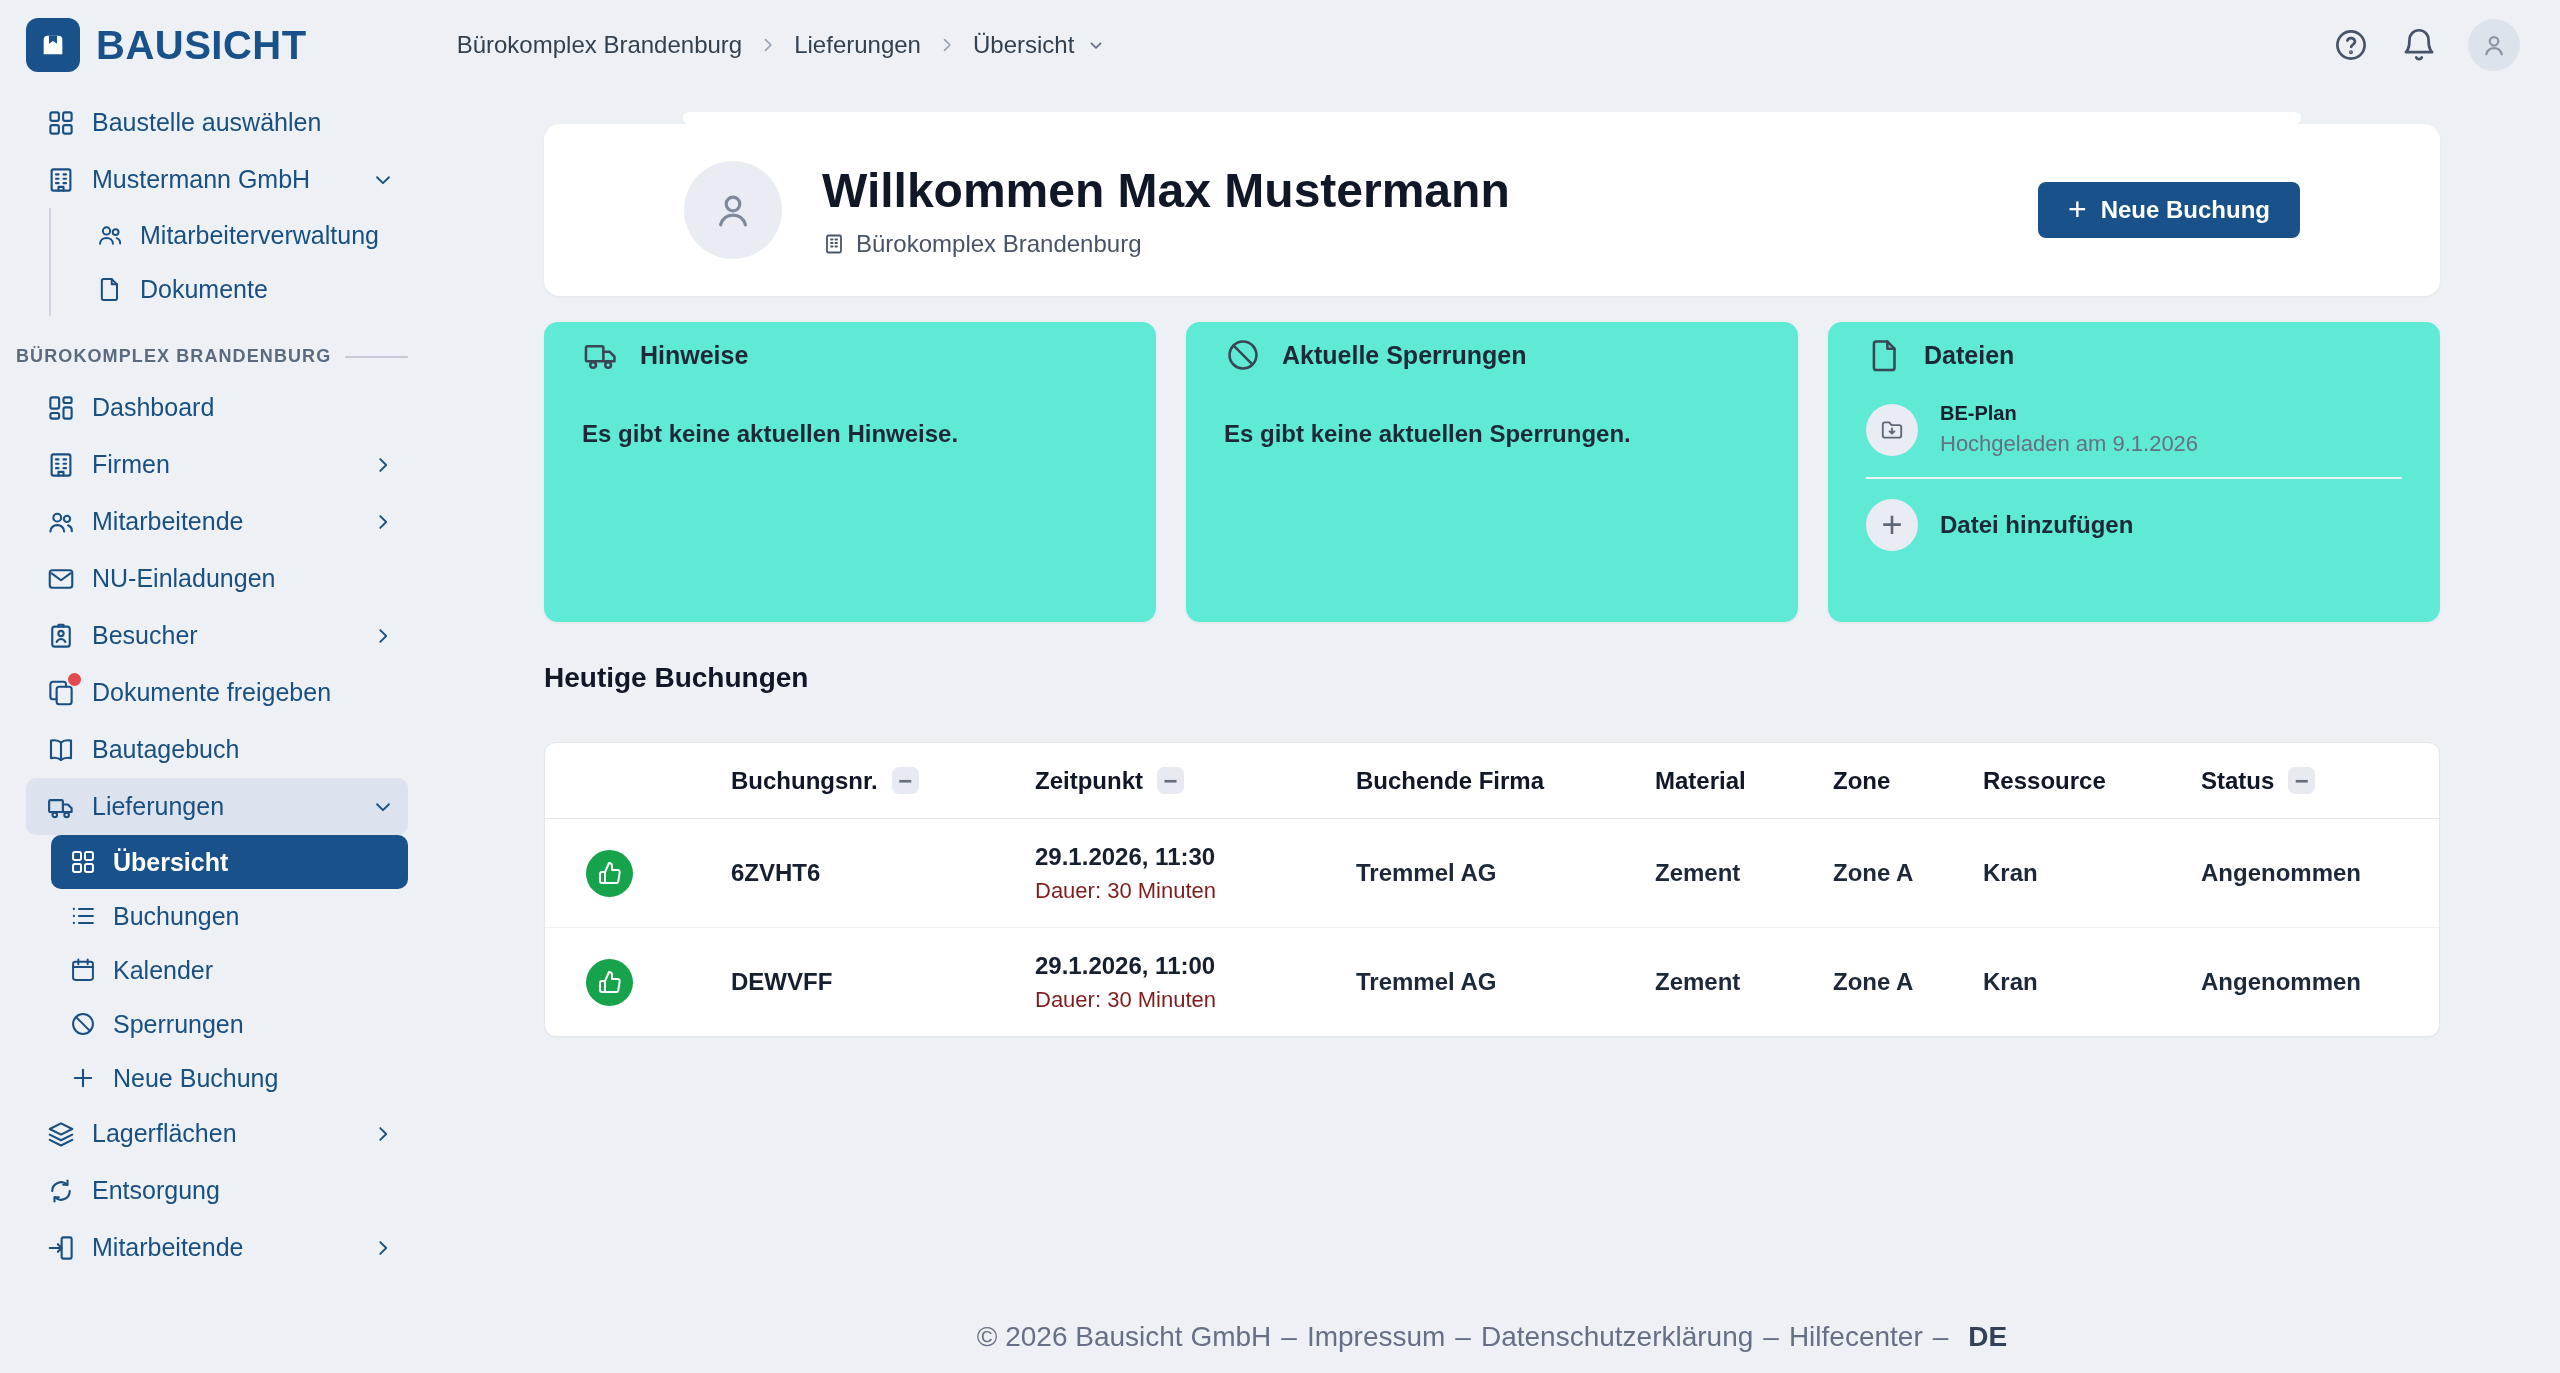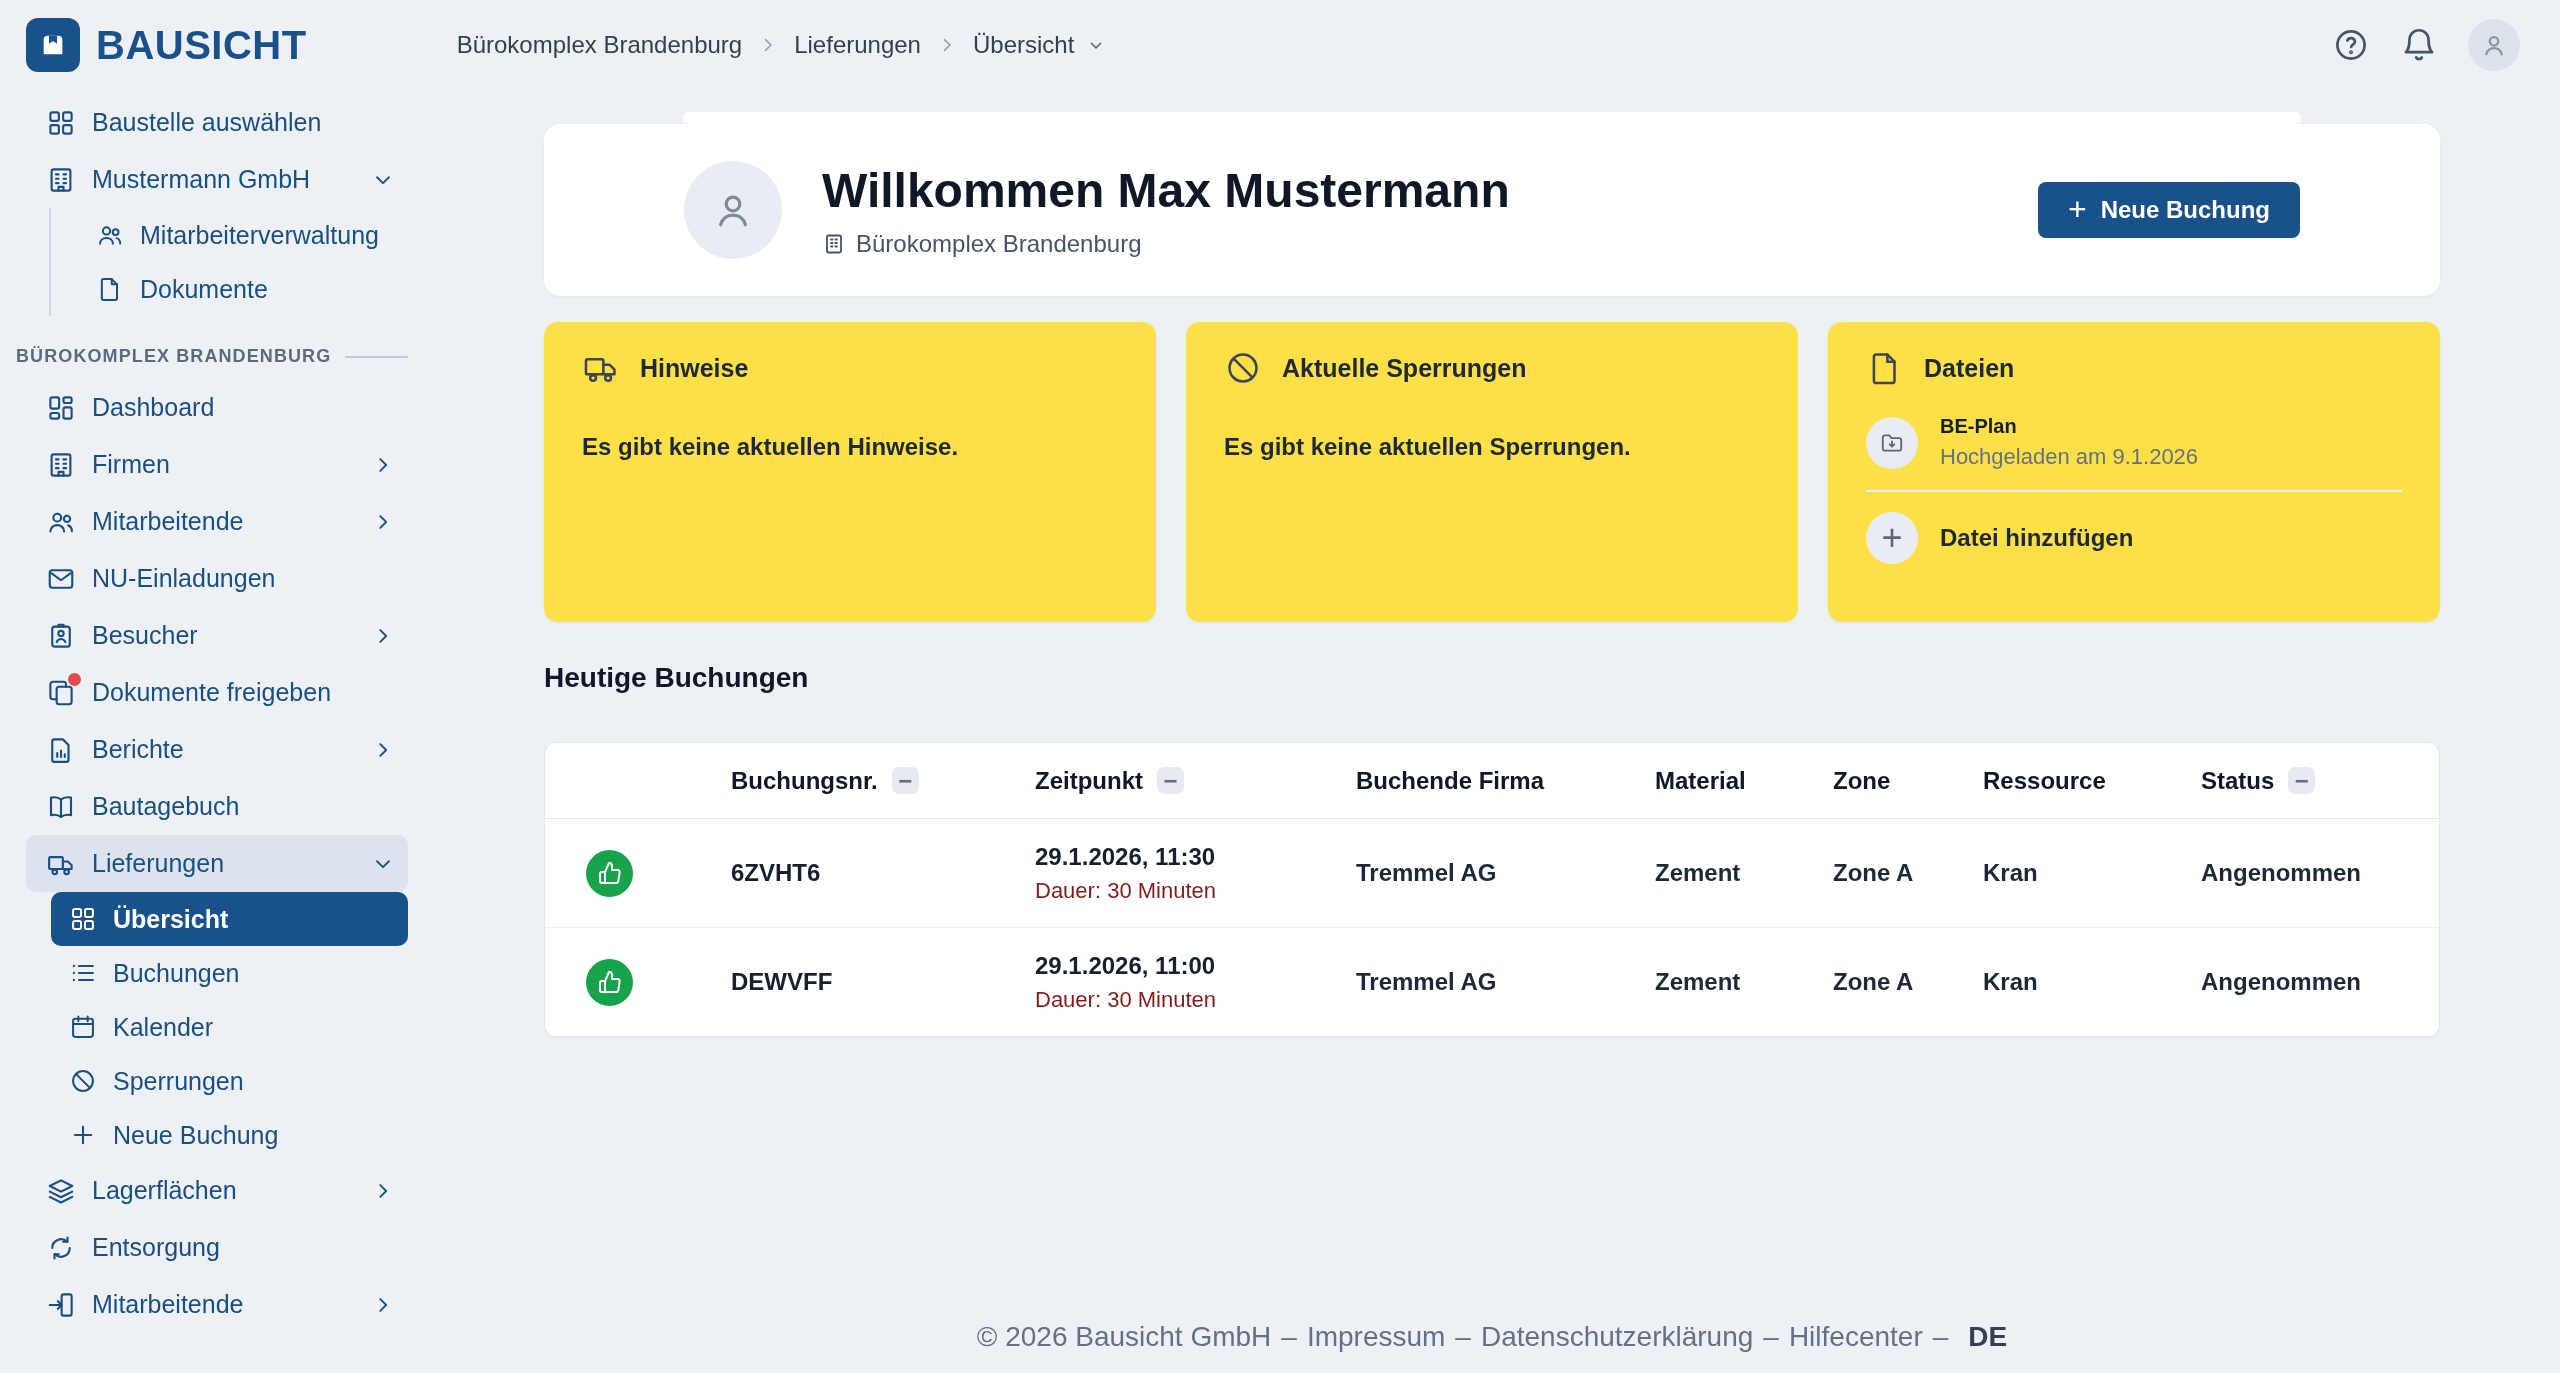--- a/index.html
+++ b/index.html
@@ -51,21 +51,21 @@
   .avatar-lg{width:98px;height:98px;border-radius:50%;background:#e9edf3;display:flex;align-items:center;justify-content:center;color:#7e8a9a;flex:none}
   .avatar-lg svg{width:48px;height:48px}
   .welcome-text h1{margin:0;font-size:48px;font-weight:700;color:#101828}
   .welcome-sub{display:flex;align-items:center;gap:10px;margin-top:12px;color:#475467;font-size:24px}
   .welcome-sub .ic{width:24px;height:24px}
   .welcome-sub .ic svg{width:24px;height:24px}
   .primary-btn{margin-left:auto;height:56px;background:#19518a;color:#fff;border:none;border-radius:8px;display:flex;align-items:center;gap:14px;padding:0 30px;font-size:24px;font-weight:600;font-family:inherit;cursor:pointer}
   .btn-plus{font-size:32px;font-weight:400;line-height:1;margin-top:-3px}
 
   .cards-row{display:grid;grid-template-columns:1fr 1fr 1fr;gap:30px;margin-top:26px}
-  .card{background:#fde047;border-radius:14px;height:300px;padding:27px 38px;box-sizing:border-box;box-shadow:0 1px 3px rgba(16,24,40,.05)}
+  .card{background:#5eead4;border-radius:14px;height:300px;padding:14px 38px;box-sizing:border-box;box-shadow:0 1px 3px rgba(16,24,40,.05)}
   .card-head{display:flex;align-items:center;gap:20px}
   .card-head .ic{width:38px;height:38px;color:#3a4555}
   .card-head .ic svg{width:38px;height:38px}
   .card-title{font-size:25px;font-weight:600;color:#1d2939}
   .card-empty{margin-top:46px;font-size:24px;font-weight:600;color:#1d2939}
   .file-row{display:flex;align-items:center;gap:22px;margin-top:28px;cursor:pointer}
   .file-ic{width:52px;height:52px;border-radius:50%;background:#e9edf3;display:flex;align-items:center;justify-content:center;color:#5d6778;flex:none}
   .file-ic svg{width:26px;height:26px}
   .file-name{font-size:20px;font-weight:700;color:#16202e}
   .file-meta{font-size:22px;color:#667085;margin-top:6px}
@@ -285,34 +285,20 @@
     <span class="ic">
       <svg viewBox="0 0 24 24" fill="none" stroke="currentColor" stroke-width="1.7" stroke-linecap="round" stroke-linejoin="round">
           <rect x="8.5" y="7" width="12" height="14" rx="2"></rect>
           <path d="M16 7V5a2 2 0 0 0-2-2H5.5a2 2 0 0 0-2 2v10a2 2 0 0 0 2 2h3"></path>
         </svg>
       <span class="red-dot"></span>
     </span>
     <span class="lbl">Dokumente freigeben</span>
   </div>
 
-  <div class="nav-item">
-    <span class="ic">
-        <svg viewBox="0 0 24 24" fill="none" stroke="currentColor" stroke-width="1.7" stroke-linecap="round" stroke-linejoin="round">
-          <path d="M6.5 3.5h7L18 8v12a1.5 1.5 0 0 1-1.5 1.5h-10A1.5 1.5 0 0 1 5 20V5a1.5 1.5 0 0 1 1.5-1.5z"></path>
-          <path d="M9 17.5v-3M12 17.5v-5M15 17.5v-2"></path>
-        </svg>
-      </span>
-    <span class="lbl">Berichte</span>
-    <span class="chev">
-        <svg viewBox="0 0 24 24" fill="none" stroke="currentColor" stroke-width="2" stroke-linecap="round" stroke-linejoin="round">
-          <path d="M9 5.5 15.5 12 9 18.5"></path>
-        </svg>
-      </span>
-  </div>
 
   <div class="nav-item">
     <span class="ic">
         <svg viewBox="0 0 24 24" fill="none" stroke="currentColor" stroke-width="1.7" stroke-linecap="round" stroke-linejoin="round">
           <path d="M12 6C10 4.2 7.2 3.8 4 4.5v14c3.2-.7 6-.3 8 1.5 2-1.8 4.8-2.2 8-1.5v-14c-3.2-.7-6-.3-8 1.5z"></path>
           <path d="M12 6v14"></path>
         </svg>
       </span>
     <span class="lbl">Bautagebuch</span>
   </div>

